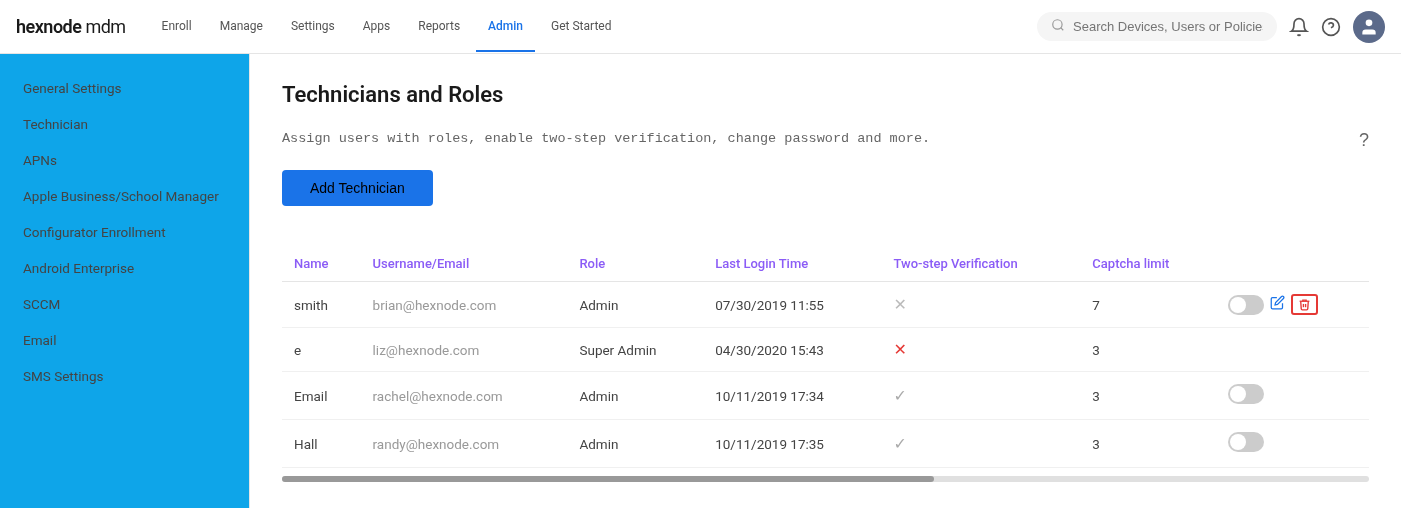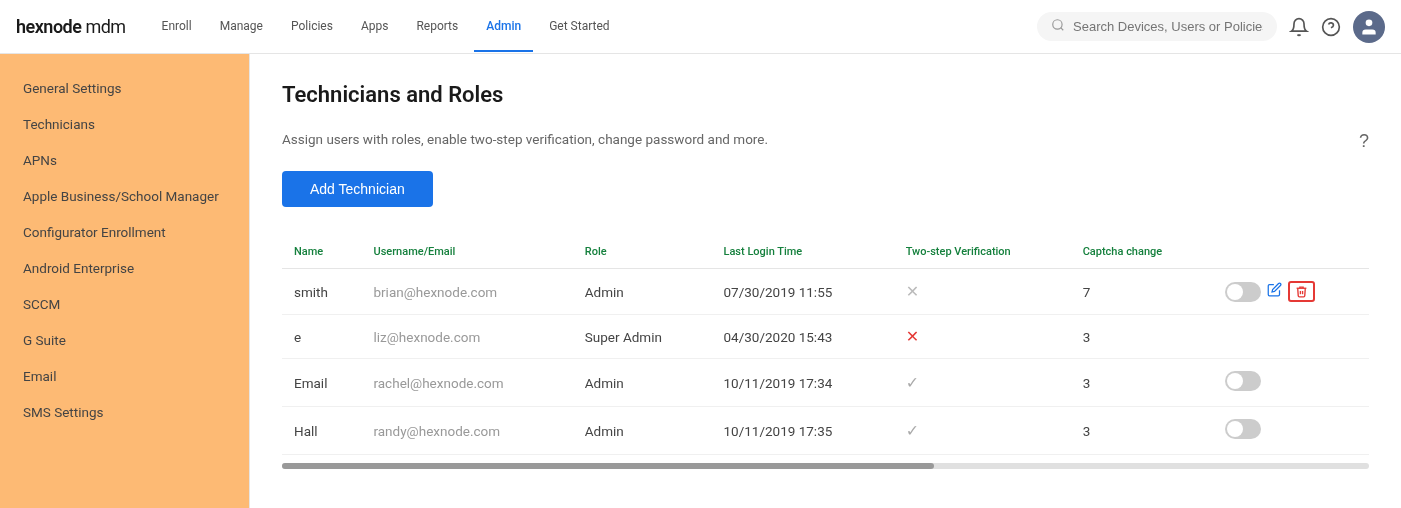--- a/index.html
+++ b/index.html
@@ -27,50 +27,50 @@
     .search-box input { border: none; background: transparent; outline: none; font-size: 13px; color: #555; width: 100%; }
     .search-icon-svg { color: #999; }
     .nav-icon { width: 20px; height: 20px; cursor: pointer; color: #555; display: flex; align-items: center; justify-content: center; }
     .avatar { width: 32px; height: 32px; border-radius: 50%; background: #5b6a8a; display: flex; align-items: center; justify-content: center; cursor: pointer; overflow: hidden; }
 
     
     .main-layout { display: flex; flex: 1; overflow: hidden; }
 
     
     .sidebar {
-      width: 250px; background: #fdba74; border-right: 1px solid #e5e5e5;
+      width: 250px; background: #0ea5e9; border-right: 1px solid #e5e5e5;
       padding: 16px 0; overflow-y: auto; flex-shrink: 0;
     }
     .sidebar-item {
       padding: 10px 20px; font-size: 13.5px; color: #444; cursor: pointer;
       border-left: 3px solid transparent;
     }
 
     
     .content { flex: 1; overflow-y: auto; padding: 28px 32px; background: #fff; }
     .page-title { font-size: 22px; font-weight: 600; color: #1a1a1a; margin-bottom: 24px; }
-    .page-subtitle { font-size: 13.5px; color: #666; margin-bottom: 24px; }
+    .page-subtitle { font-size: 13.5px; color: #666; margin-bottom: 24px; font-family: Liberation Mono, monospace; }
 
     .add-btn {
-      background: #1a73e8; color: #ffffff; border: none; border-radius: 4px;
+      background: #1a73e8; color: #000000; border: none; border-radius: 4px;
       padding: 10px 28px; font-size: 14px; font-weight: 500; cursor: pointer;
-      margin-bottom: 20px;
+      margin-bottom: 32px;
     }
 
     .help-btn {
       float: right; background: none; border: none; cursor: pointer;
       font-size: 18px; color: #666; margin-top: -40px;
     }
 
     
     .table-container { overflow-x: auto; }
     table { width: 100%; border-collapse: collapse; font-size: 13.5px; }
     thead th {
-      text-align: left; padding: 10px 12px; color: #15803d; font-weight: 500;
-      border-bottom: 1px solid #e5e5e5; white-space: nowrap; font-size: 11px;
+      text-align: left; padding: 10px 12px; color: #8b5cf6; font-weight: 500;
+      border-bottom: 1px solid #e5e5e5; white-space: nowrap; font-size: 13px;
     }
     tbody tr { border-bottom: 1px solid #f0f0f0; }
     tbody td { padding: 12px 12px; color: #444; vertical-align: middle; }
     td.muted { color: #999; }
 
     .toggle-off {
       width: 36px; height: 20px; background: #ccc; border-radius: 10px;
       position: relative; cursor: pointer; display: inline-block;
     }
     .toggle-off::after {
@@ -113,21 +113,21 @@
 
 <nav class="top-nav">
   <div class="logo">
     <span class="logo-text">
       hexnode <span class="logo-mdm">mdm</span>
     </span>
   </div>
   <div class="nav-items">
     <a class="nav-item">Enroll</a>
     <a class="nav-item">Manage</a>
-    <a class="nav-item">Policies</a>
+    <a class="nav-item">Settings</a>
     <a class="nav-item">Apps</a>
     <a class="nav-item">Reports</a>
     <a class="nav-item active">Admin</a>
     <a class="nav-item">Get Started</a>
   </div>
   <div class="nav-right">
     <div class="search-box">
       <span class="search-icon-svg">
         <svg width="14" height="14" viewBox="0 0 24 24" fill="none" stroke="#999" stroke-width="2">
             <circle cx="11" cy="11" r="8"></circle>
@@ -155,27 +155,26 @@
           <circle cx="12" cy="7" r="4"></circle>
         </svg>
     </div>
   </div>
 </nav>
 
 <div class="main-layout">
 
   <aside class="sidebar">
     <div class="sidebar-item">General Settings</div>
-    <div class="sidebar-item">Technicians</div>
+    <div class="sidebar-item">Technician</div>
     <div class="sidebar-item">APNs</div>
     <div class="sidebar-item">Apple Business/School Manager</div>
     <div class="sidebar-item">Configurator Enrollment</div>
     <div class="sidebar-item">Android Enterprise</div>
     <div class="sidebar-item">SCCM</div>
-    <div class="sidebar-item">G Suite</div>
     <div class="sidebar-item">Email</div>
     <div class="sidebar-item">SMS Settings</div>
   </aside>
 
   <main class="content">
     <h1 class="page-title">Technicians and Roles</h1>
     <p class="page-subtitle">Assign users with roles, enable two-step verification, change password and more.</p>
 
     <div class="toolbar-row">
       <button class="add-btn">Add Technician</button>
@@ -184,21 +183,21 @@
 
     <div class="table-container">
       <table>
         <thead>
           <tr>
             <th>Name</th>
             <th>Username/Email</th>
             <th>Role</th>
             <th>Last Login Time</th>
             <th>Two-step Verification</th>
-            <th>Captcha change</th>
+            <th>Captcha limit</th>
             <th></th>
           </tr>
         </thead>
         <tbody>
 
           <tr>
             <td>smith</td>
             <td class="muted">brian@hexnode.com</td>
             <td>Admin</td>
             <td>07/30/2019 11:55</td>

